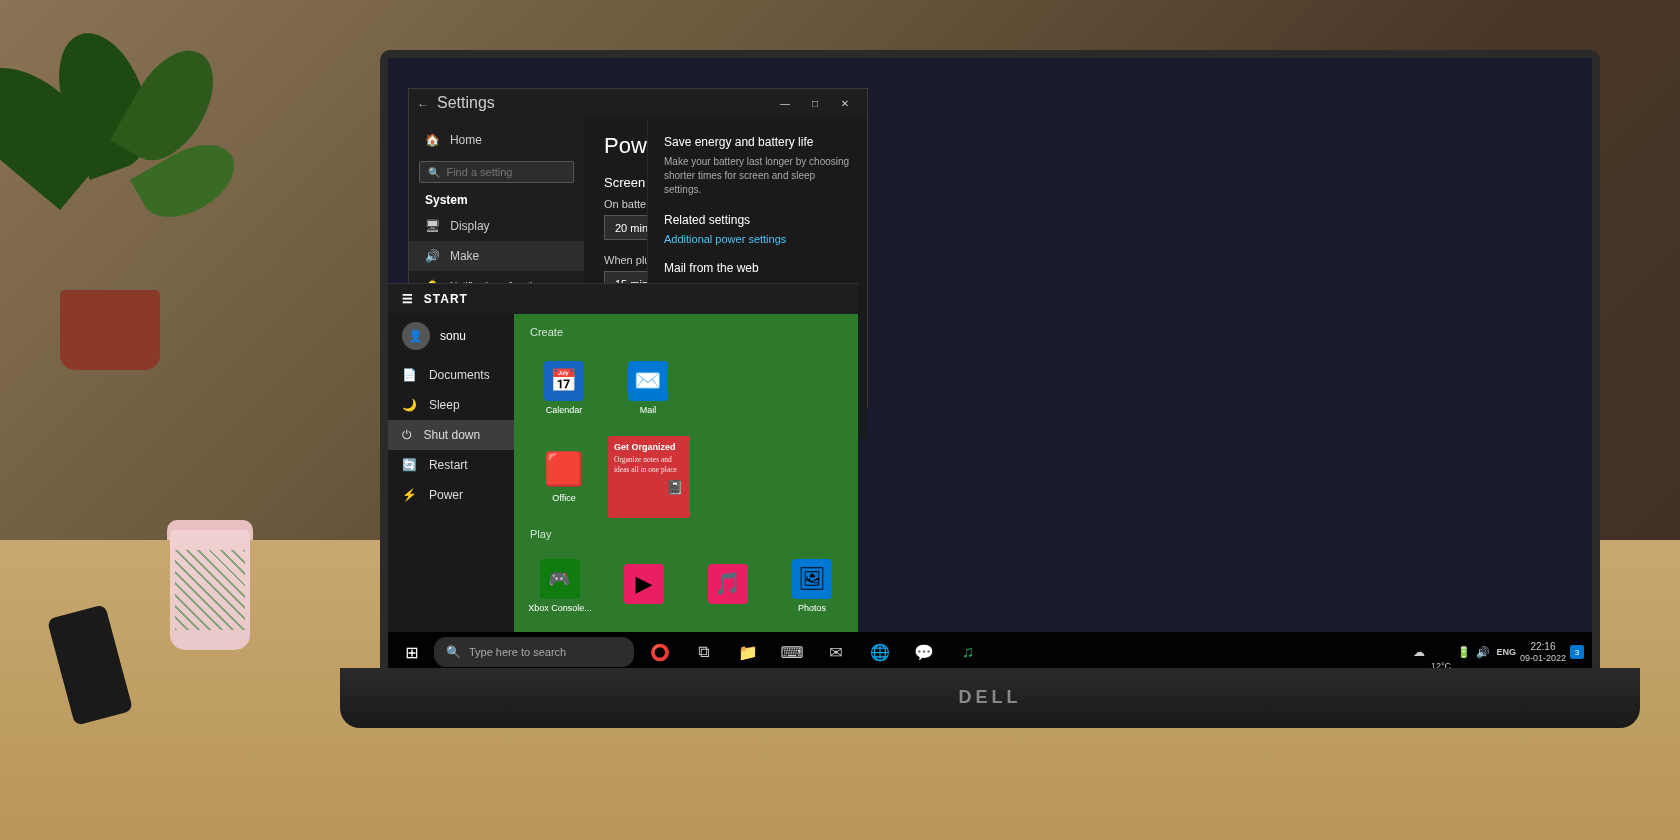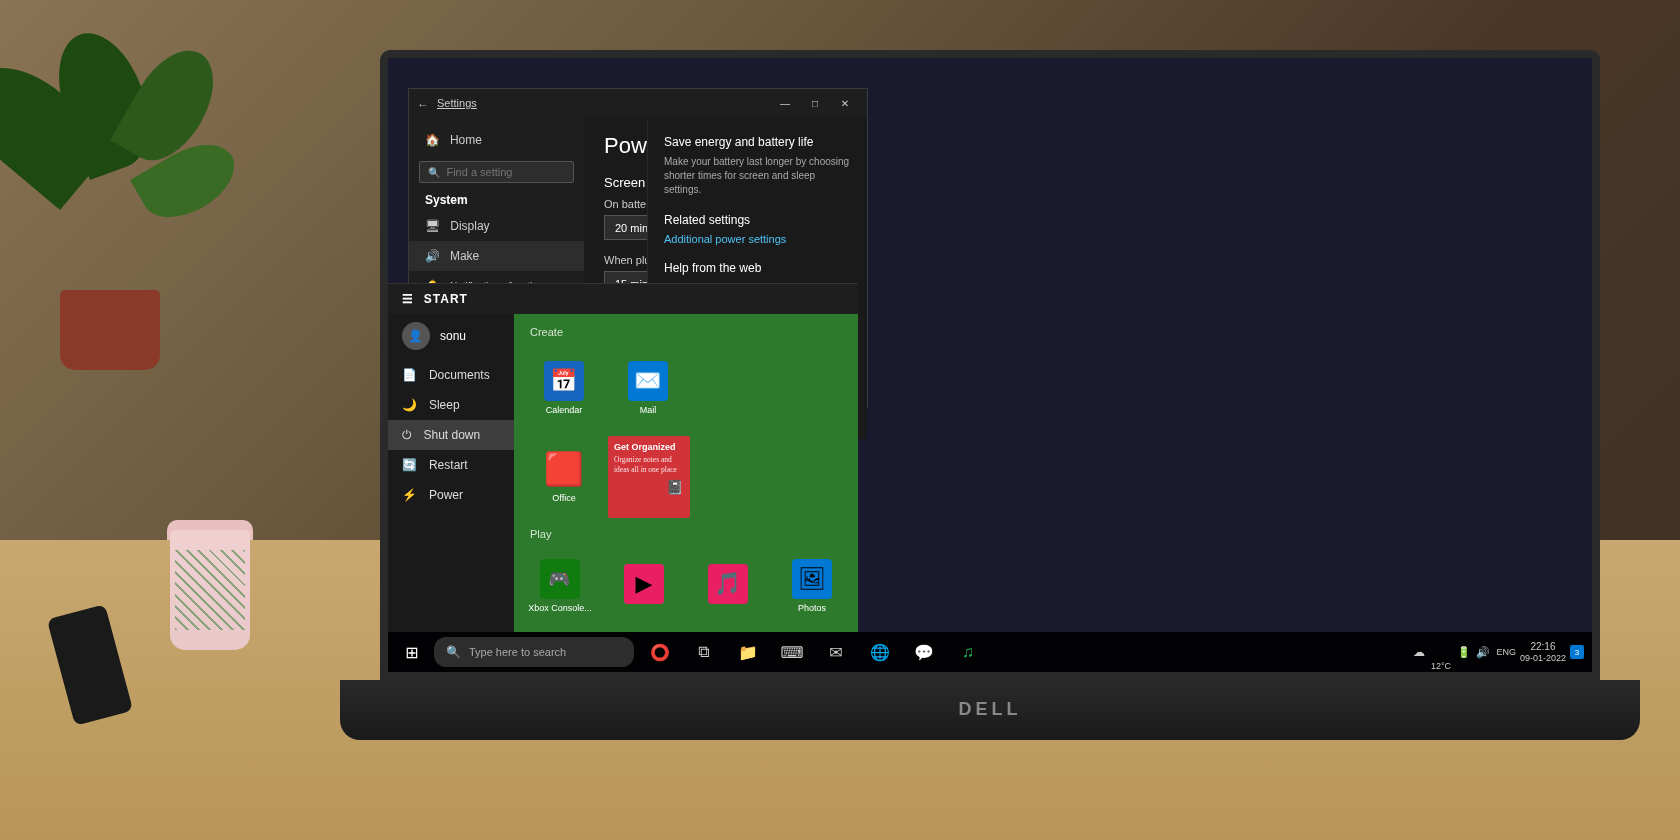--- a/index.html
+++ b/index.html
@@ -124,21 +124,21 @@
       right: 0;
       bottom: 60px;
       background: #0d0d0d;
       border-radius: 10px 10px 0 0;
       border: 8px solid #2a2a2a;
       overflow: hidden;
     }
 
     .laptop-bezel-bottom {
       position: absolute;
-      bottom: 0;
+      bottom: 12px;
       left: -40px;
       right: -40px;
       height: 60px;
       background: linear-gradient(180deg, #2a2a2a, #1a1a1a);
       border-radius: 0 0 20px 20px;
     }
     .dell-logo {
       position: absolute;
       bottom: 20px;
       left: 50%;
@@ -572,21 +572,21 @@
 <div class="laptop-container">
   <div class="laptop-screen">
 
     <div class="win-screen">
 
       <div class="settings-window">
 
         <div class="settings-titlebar">
           <div style="display:flex;align-items:center;gap:8px;">
             <span style="color:#aaa;font-size:12px;cursor:pointer;">←</span>
-            <span style="color:#ccc;font-size:11px;text-decoration:underline;">Settings</span>
+            <span style="color:#ccc;font-size:16px;">Settings</span>
           </div>
           <div class="titlebar-controls">
             <div class="titlebar-btn">—</div>
             <div class="titlebar-btn">□</div>
             <div class="titlebar-btn close">✕</div>
           </div>
         </div>
 
         <div class="settings-body">
 
@@ -639,21 +639,21 @@
         <div class="settings-right">
           <div class="right-section">
             <div class="right-section-title">Save energy and battery life</div>
             <div class="right-section-text">Make your battery last longer by choosing shorter times for screen and sleep settings.</div>
           </div>
           <div class="right-section">
             <div class="right-section-title">Related settings</div>
             <a class="right-link">Additional power settings</a>
           </div>
           <div class="right-section">
-            <div class="right-section-title">Help from the web</div>
+            <div class="right-section-title">Mail from the web</div>
             <a class="right-link">Changing power mode</a>
           </div>
           <div class="right-link-item">
             <span style="color:#4fc3f7;">?</span>
             <a class="right-link" style="margin:0;">Get help</a>
           </div>
           <div class="right-link-item">
             <span style="color:#4fc3f7;">👤</span>
             <a class="right-link" style="margin:0;">Give feedback</a>
           </div>
@@ -771,21 +771,21 @@
           <div class="taskbar-icon" style="color:#6264a7;">💬</div>
           <div class="taskbar-icon" style="color:#1db954;">♫</div>
         </div>
 
         <div class="taskbar-right">
           <div class="taskbar-sys-icons">
             <span style="font-size:12px;">☁</span>
             <span style="font-size:9px;margin-top:28px;">12°C</span>
             <span style="font-size:11px;">🔋</span>
             <span style="font-size:11px;">🔊</span>
-            <span style="font-size:9px;">ENG</span>
+            <span style="font-size:9px;font-weight:bold;">ENG</span>
           </div>
           <div class="taskbar-time">
             <div style="font-size:10px;">22:16</div>
             <div style="font-size:9px;">09-01-2022</div>
           </div>
           <div class="notification-badge">3</div>
         </div>
       </div>
 
     </div>

